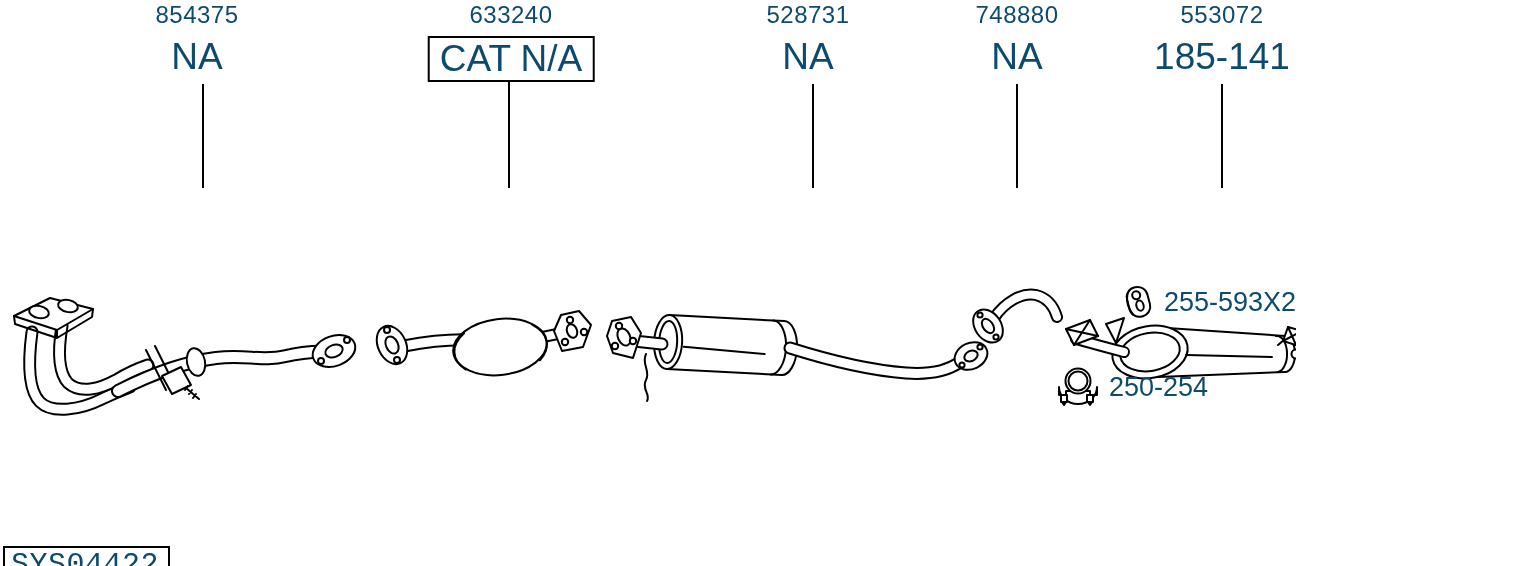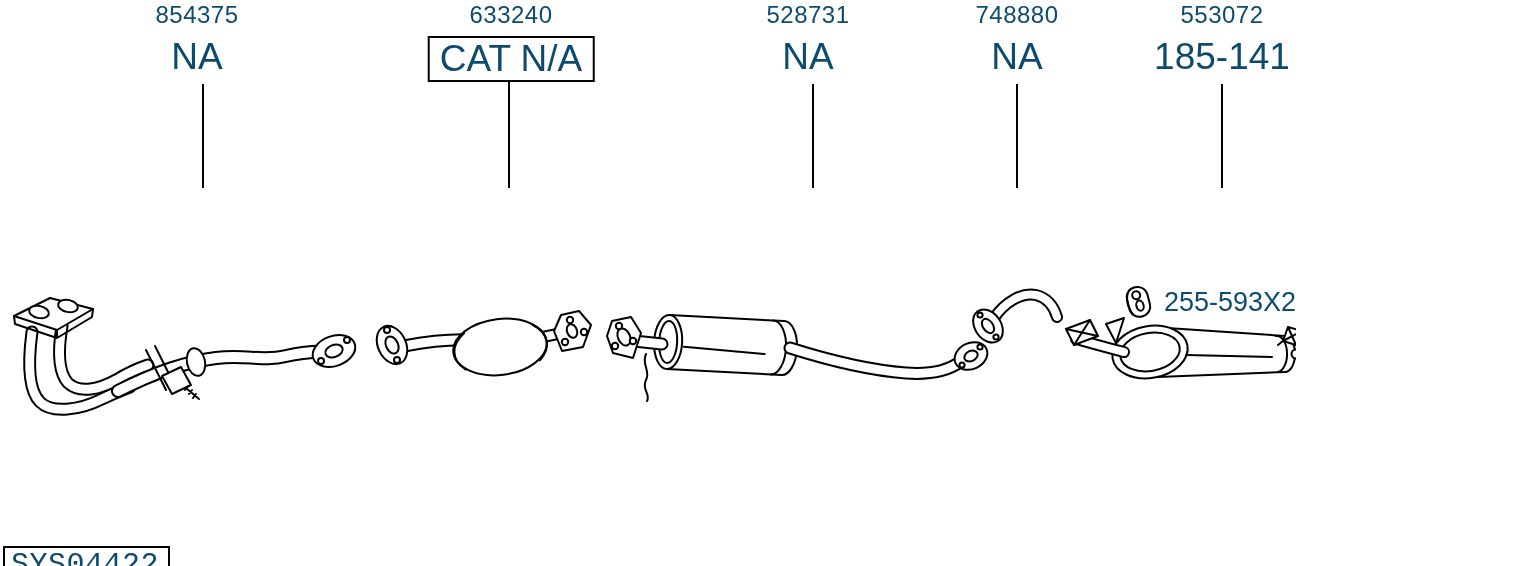--- a/index.html
+++ b/index.html
@@ -178,16 +178,29 @@
       <g class="ln" transform="rotate(-15 18 18)">
         <rect x="8" y="3" width="21" height="30" rx="10" fill="#fff"></rect>
         <path d="M10,29 q-5,-11 0,-22"></path>
         <circle cx="18" cy="11" r="4"></circle>
         <ellipse cx="19" cy="22" rx="3.6" ry="5.2"></ellipse>
       </g>
     </svg>
     <span class="anno-text">255-593X2</span>
   </div>
 
+  <div class="annotation" style="left:1053px;top:366px">
+    <svg width="48" height="42" viewBox="0 0 48 42">
+      <g class="ln">
+        <path d="M6,21 A19,17 0 0 0 44,21 L44,29 L37,29 L37,25 L13,25 L13,29 L6,29 Z" fill="#fff"></path>
+        <circle cx="25" cy="15" r="12.5" fill="#fff"></circle>
+        <circle cx="25" cy="15" r="9.5"></circle>
+        <rect x="8" y="29" width="6" height="7" fill="#fff"></rect>
+        <rect x="34" y="29" width="6" height="7" fill="#fff"></rect>
+        <path d="M9,36 l2,3 l2,-3 M35,36 l2,3 l2,-3"></path>
+      </g>
+    </svg>
+    <span class="anno-text">250-254</span>
+  </div>
 
   <div class="system-code">SYS04422</div>
 
 </div>
 
 </body></html>

